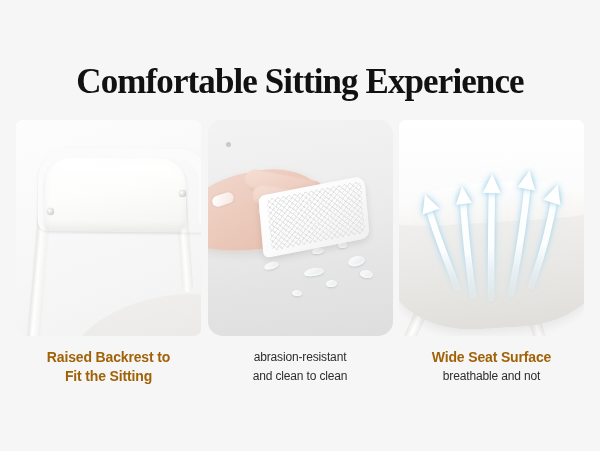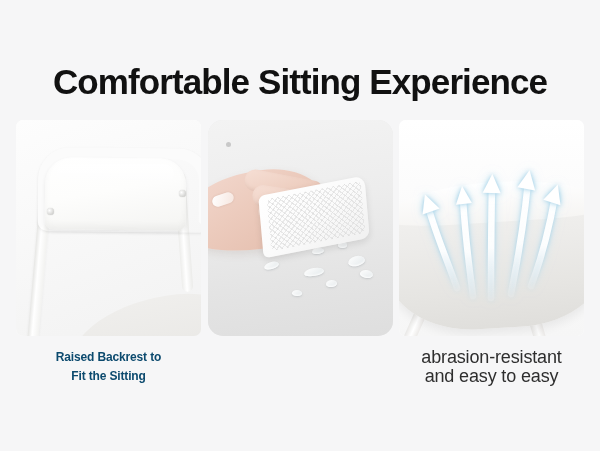--- a/index.html
+++ b/index.html
@@ -28,20 +28,21 @@
     top: 60px;
     left: 0;
     width: 600px;
     text-align: center;
     font-size: 35px;
     font-weight: 900;
     letter-spacing: -0.9px;
     color: #111111;
     line-height: 44px;
     white-space: nowrap;
+    font-family: Liberation Serif, serif;
   }
 
   
   .panels {
     position: absolute;
     top: 120px;
     left: 16px;
     width: 568px;
     height: 216px;
     display: flex;
@@ -260,28 +261,28 @@
     width: 568px;
     height: 90px;
     display: flex;
     justify-content: space-between;
   }
   .cap-col {
     width: 185px;
     text-align: center;
   }
   .cap-head {
-    font-size: 12px;
+    font-size: 14px;
     font-weight: 700;
-    color: #0c4a6e;
+    color: #a16207;
     line-height: 19px;
     letter-spacing: -0.15px;
   }
   .cap-sub {
-    font-size: 18px;
+    font-size: 12px;
     font-weight: 400;
     color: #2e2e2e;
     line-height: 19px;
     letter-spacing: -0.15px;
   }
 </style>
 </head>
 <body>
 
 <div class="page">
@@ -365,19 +366,23 @@
 
   <div class="captions">
 
     <div class="cap-col">
       <div class="cap-head">Raised Backrest to</div>
       <div class="cap-head">Fit the Sitting</div>
     </div>
 
     <div class="cap-col">
       <div class="cap-sub">abrasion-resistant</div>
-      <div class="cap-sub">and easy to easy</div>
-    </div>
-
+      <div class="cap-sub">and clean to clean</div>
+    </div>
+
+    <div class="cap-col">
+      <div class="cap-head">Wide Seat Surface</div>
+      <div class="cap-sub">breathable and not</div>
+    </div>
 
   </div>
 
 </div>
 
 </body></html>

